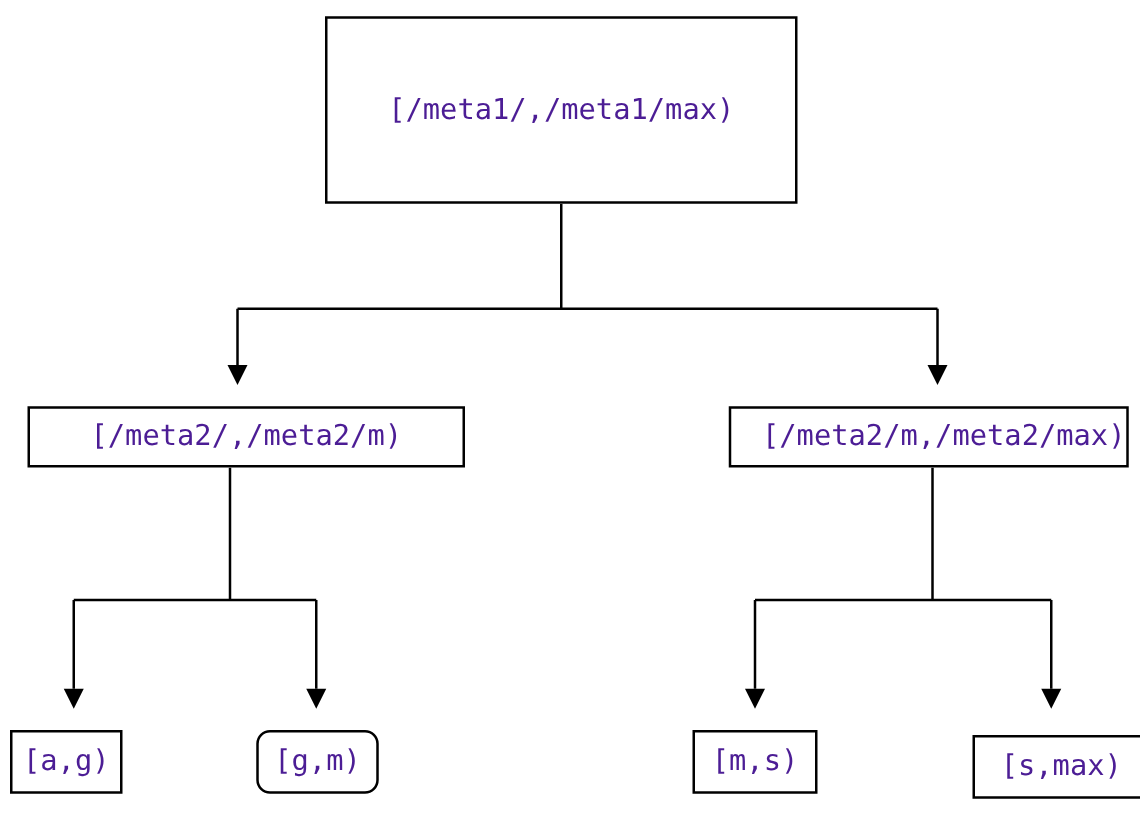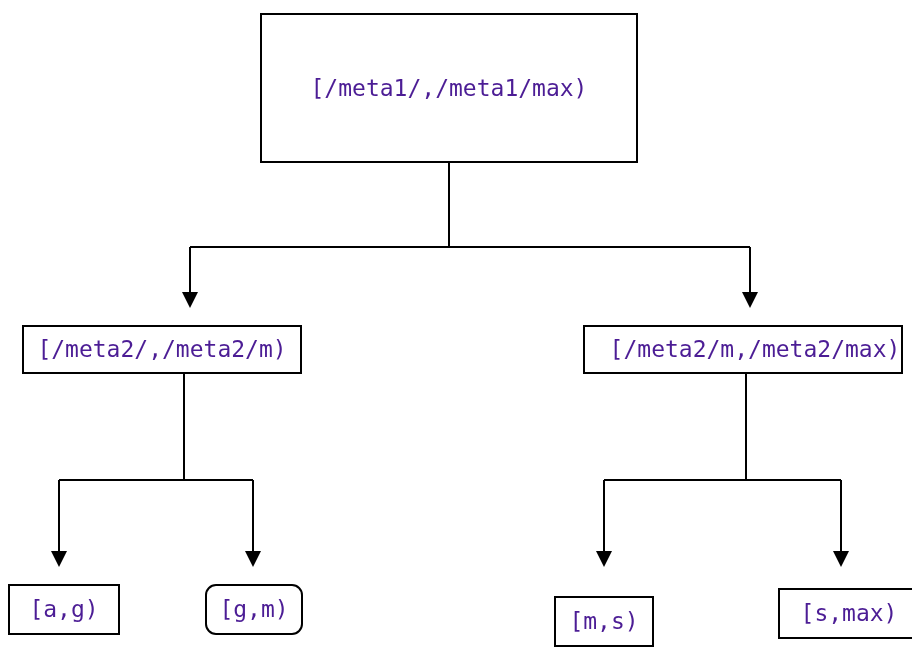--- a/index.html
+++ b/index.html
@@ -38,25 +38,25 @@
     border: 2px solid #000000;
     background: #ffffff;
     display: flex;
     align-items: center;
     justify-content: center;
     font-size: 23px;
     line-height: 1;
     white-space: nowrap;
   }
   .node-root      { left: 260px; top: 13px;  width: 378px; height: 150px; }
-  .node-mid-left  { left: 22px;  top: 325px; width: 280px; height: 49px; }
+  .node-mid-left  { left: 22px;  top: 325px; width: 350px; height: 49px; }
   .node-mid-right { left: 583px; top: 325px; width: 320px; height: 49px; padding-left: 24px; }
-  .node-leaf-ag   { left: 8px;   top: 584px; width: 112px; height: 51px; }
+  .node-leaf-ag   { left: 8px;   top: 584px; width: 90px; height: 51px; }
   .node-leaf-gm   { left: 205px; top: 584px; width: 98px;  height: 51px; border-radius: 11px; }
-  .node-leaf-ms   { left: 554px; top: 584px; width: 100px; height: 51px; margin-top: 12px; }
+  .node-leaf-ms   { left: 554px; top: 584px; width: 100px; height: 51px; }
   .node-leaf-smax { left: 778px; top: 588px; width: 142px; height: 51px; }
 </style>
 </head>
 <body>
 
 <div class="canvas">
 
   <svg class="edges-svg" viewBox="0 0 912 652" aria-hidden="true">
 
     <g>

